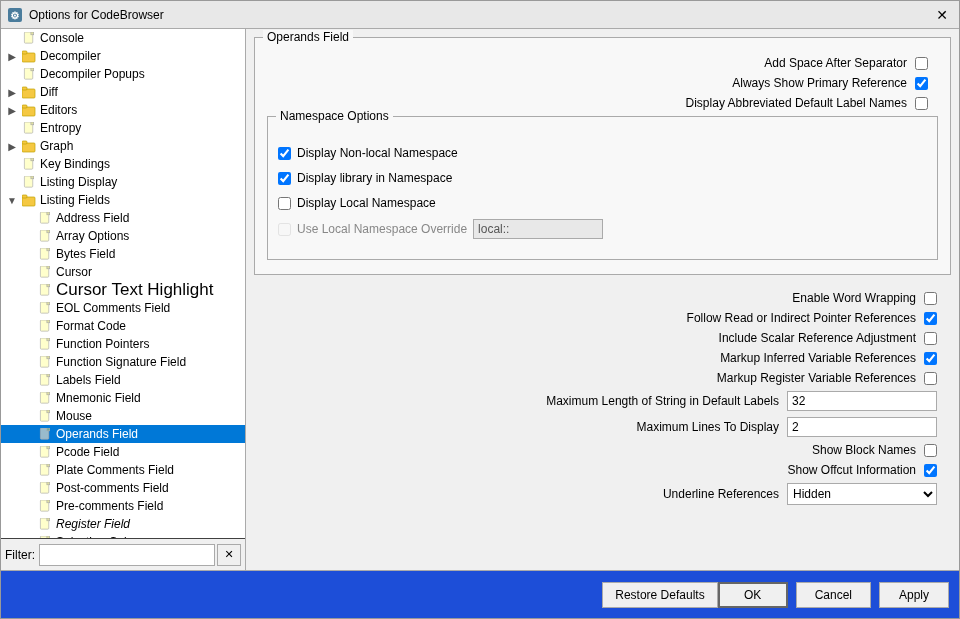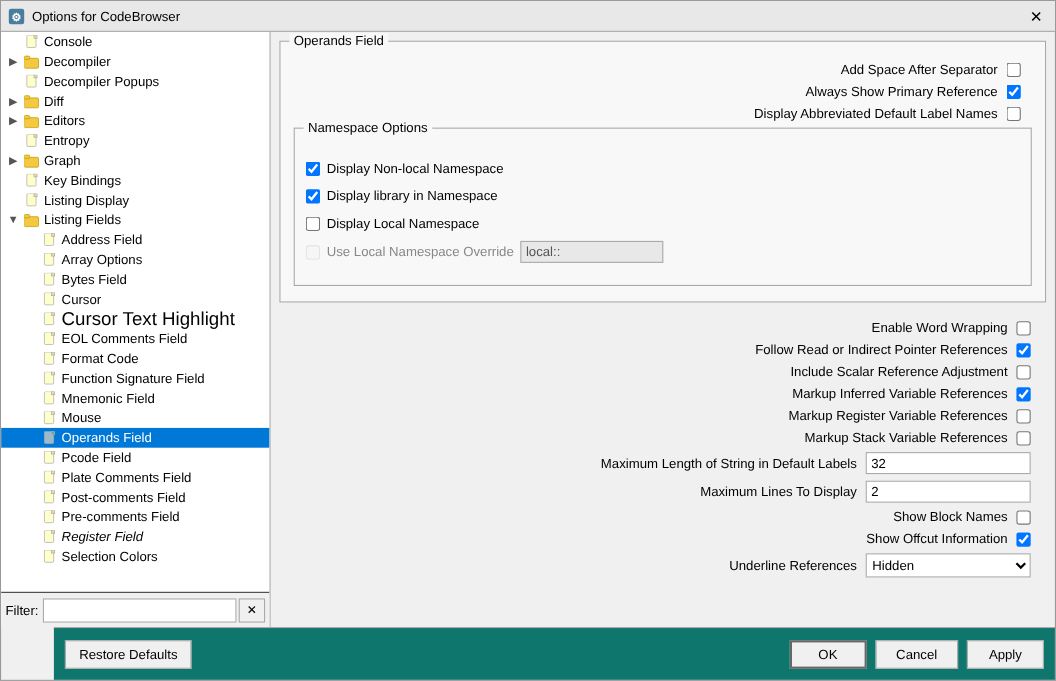--- a/index.html
+++ b/index.html
@@ -277,27 +277,26 @@
       width: 150px;
       height: 22px;
       border: 1px solid #aaa;
       font-size: 12px;
       background: white;
       padding: 1px;
     }
     
     .bottom-bar {
       border-top: 1px solid #aaa;
-      background: #0f766e;
+      background: #1d4ed8;
       padding: 8px 10px;
       display: flex;
       align-items: center;
-      justify-content: space-between;
+      justify-content: flex-end;
       height: 48px;
-      margin-left: 48px;
     }
     .restore-btn {
       background: #f0f0f0;
       border: 1px solid #aaa;
       padding: 4px 12px;
       font-size: 12px;
       cursor: pointer;
       height: 26px;
     }
     .action-buttons {
@@ -523,21 +522,43 @@
             </div>
             <div class="tree-item indent1">
               <span class="tree-expand" style="visibility: hidden;"></span>
               <span class="page-icon">
                 <svg viewBox="0 0 13 14" fill="none">
       <rect x="1" y="0" width="9" height="12" rx="1" fill="#ffffcc" stroke="#aaa" stroke-width="0.7"></rect>
       <path d="M8 0 L11 3" stroke="#aaa" stroke-width="0.7"></path>
       <rect x="8" y="0" width="3" height="3" rx="0" fill="#e0e0a0" stroke="#aaa" stroke-width="0.7"></rect>
     </svg>
               </span>
+              <span style="font-size: 12px;">Function Pointers</span>
+            </div>
+            <div class="tree-item indent1">
+              <span class="tree-expand" style="visibility: hidden;"></span>
+              <span class="page-icon">
+                <svg viewBox="0 0 13 14" fill="none">
+      <rect x="1" y="0" width="9" height="12" rx="1" fill="#ffffcc" stroke="#aaa" stroke-width="0.7"></rect>
+      <path d="M8 0 L11 3" stroke="#aaa" stroke-width="0.7"></path>
+      <rect x="8" y="0" width="3" height="3" rx="0" fill="#e0e0a0" stroke="#aaa" stroke-width="0.7"></rect>
+    </svg>
+              </span>
               <span style="font-size: 12px;">Function Signature Field</span>
+            </div>
+            <div class="tree-item indent1">
+              <span class="tree-expand" style="visibility: hidden;"></span>
+              <span class="page-icon">
+                <svg viewBox="0 0 13 14" fill="none">
+      <rect x="1" y="0" width="9" height="12" rx="1" fill="#ffffcc" stroke="#aaa" stroke-width="0.7"></rect>
+      <path d="M8 0 L11 3" stroke="#aaa" stroke-width="0.7"></path>
+      <rect x="8" y="0" width="3" height="3" rx="0" fill="#e0e0a0" stroke="#aaa" stroke-width="0.7"></rect>
+    </svg>
+              </span>
+              <span style="font-size: 12px;">Labels Field</span>
             </div>
             <div class="tree-item indent1">
               <span class="tree-expand" style="visibility: hidden;"></span>
               <span class="page-icon">
                 <svg viewBox="0 0 13 14" fill="none">
       <rect x="1" y="0" width="9" height="12" rx="1" fill="#ffffcc" stroke="#aaa" stroke-width="0.7"></rect>
       <path d="M8 0 L11 3" stroke="#aaa" stroke-width="0.7"></path>
       <rect x="8" y="0" width="3" height="3" rx="0" fill="#e0e0a0" stroke="#aaa" stroke-width="0.7"></rect>
     </svg>
               </span>
@@ -708,24 +729,20 @@
           <div class="row-right">
             <span class="row-label">Markup Inferred Variable References</span>
             <input type="checkbox" checked="" style="">
           </div>
 
           <div class="row-right">
             <span class="row-label">Markup Register Variable References</span>
             <input type="checkbox" style="">
           </div>
 
-          <div class="row-right">
-            <span class="row-label">Markup Stack Variable References</span>
-            <input type="checkbox" style="">
-          </div>
 
           <div class="row-with-input">
             <span class="row-label">Maximum Length of String in Default Labels</span>
             <input type="text" value="32" style="">
           </div>
 
           <div class="row-with-input">
             <span class="row-label">Maximum Lines To Display</span>
             <input type="text" value="2" style="">
           </div>

